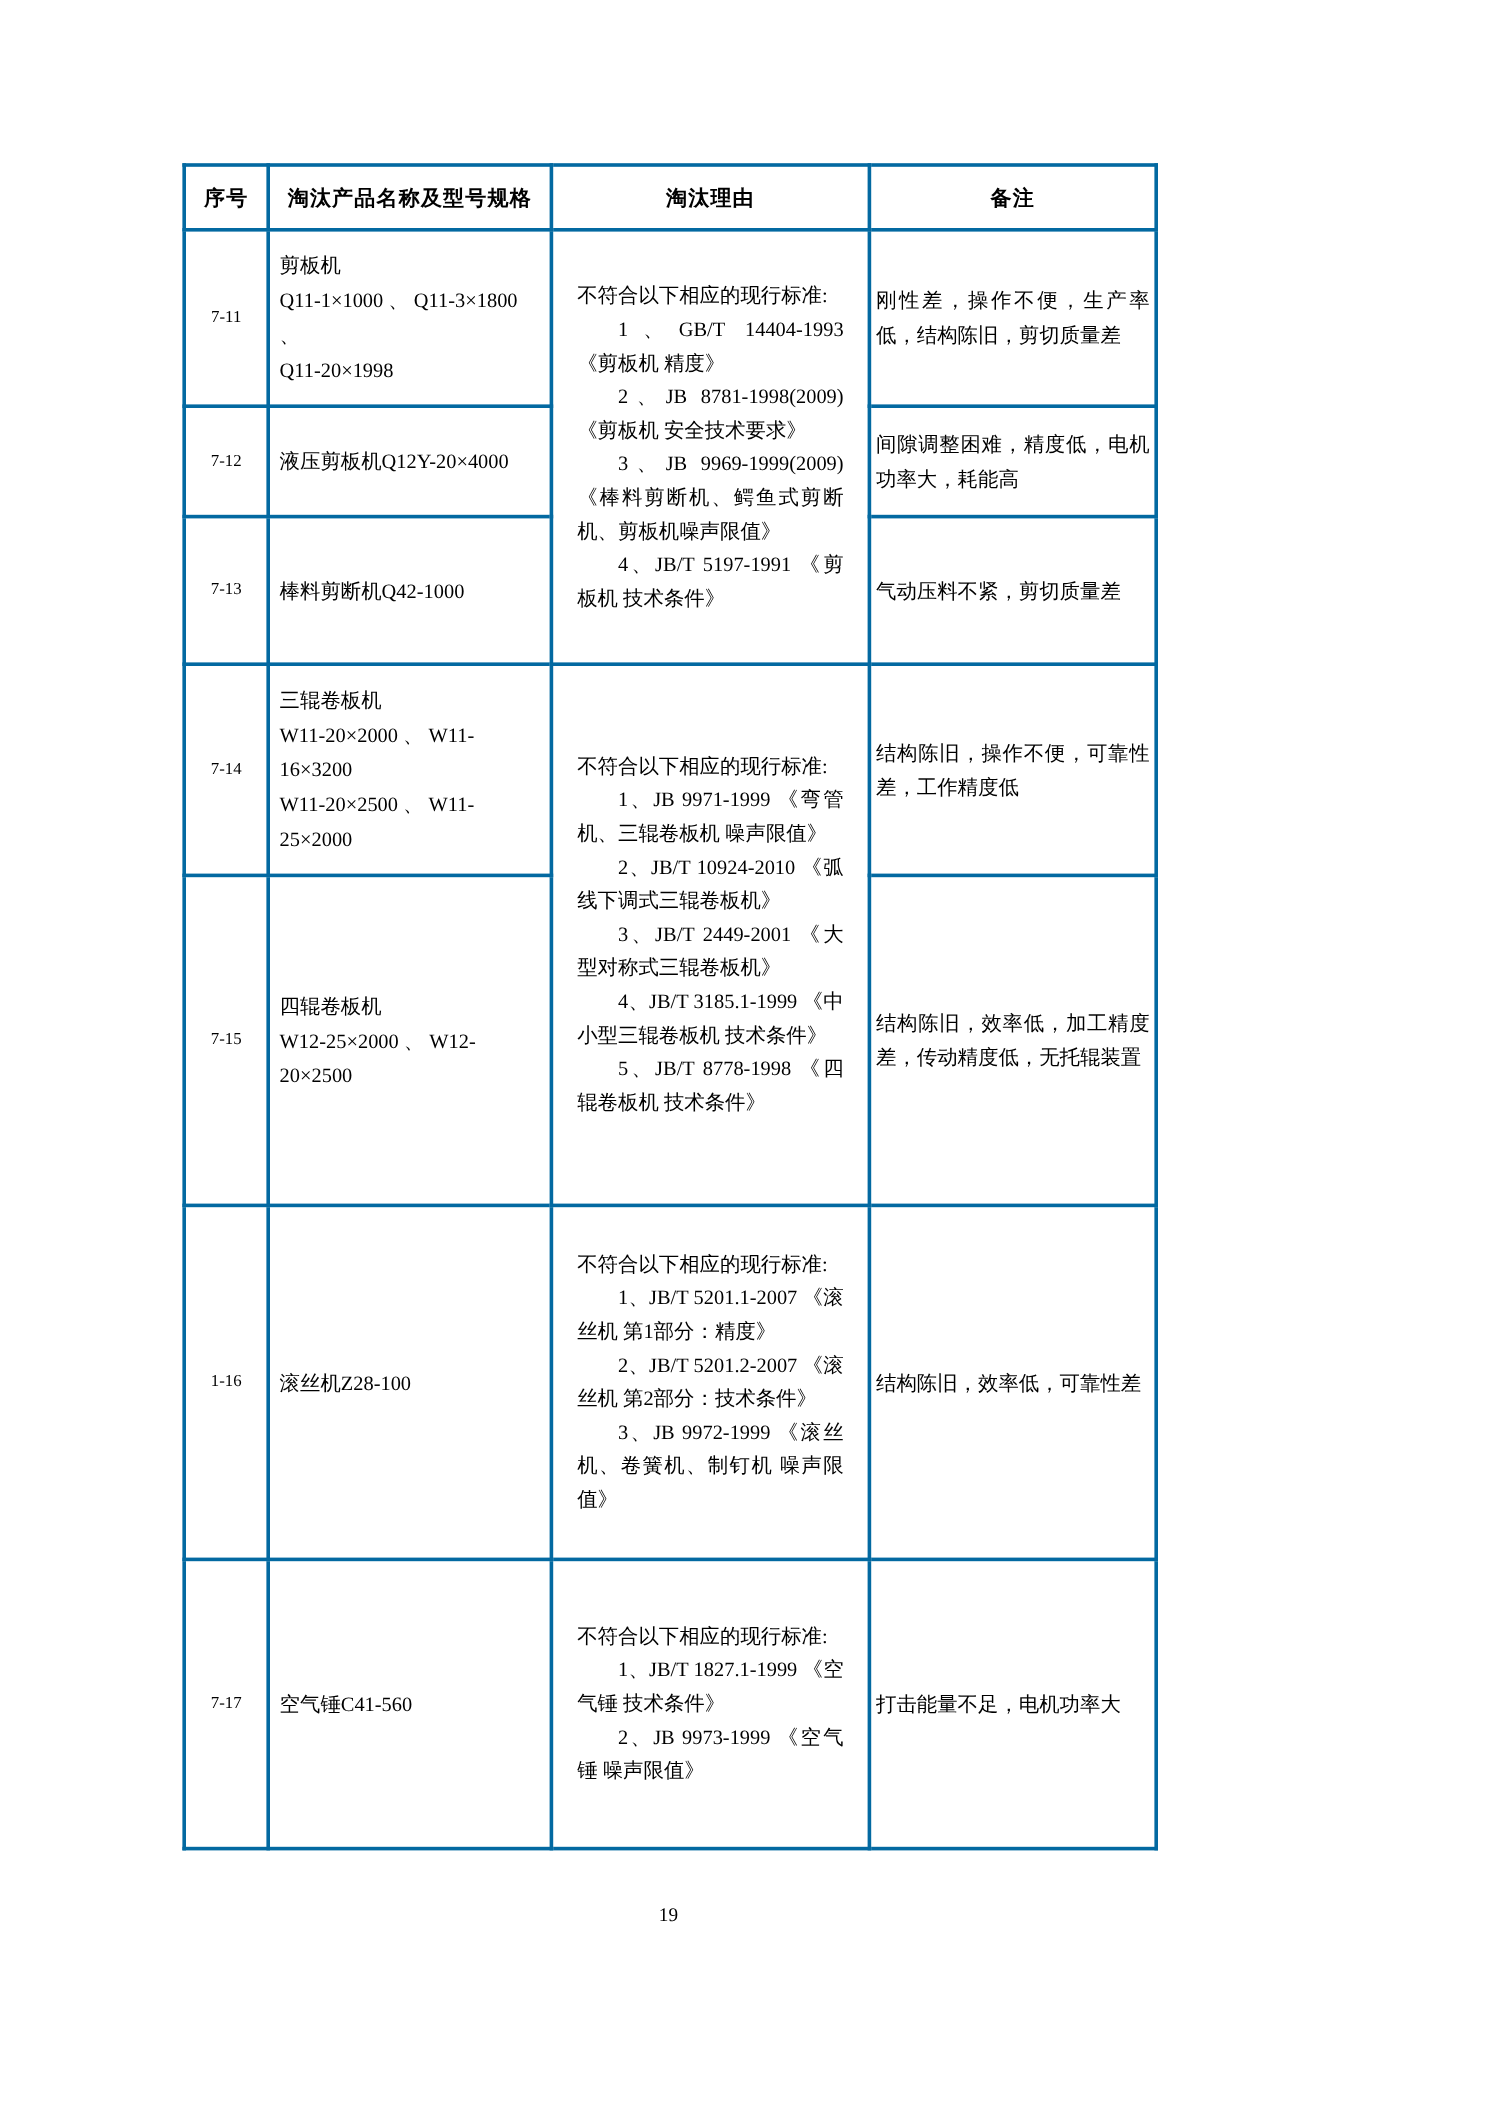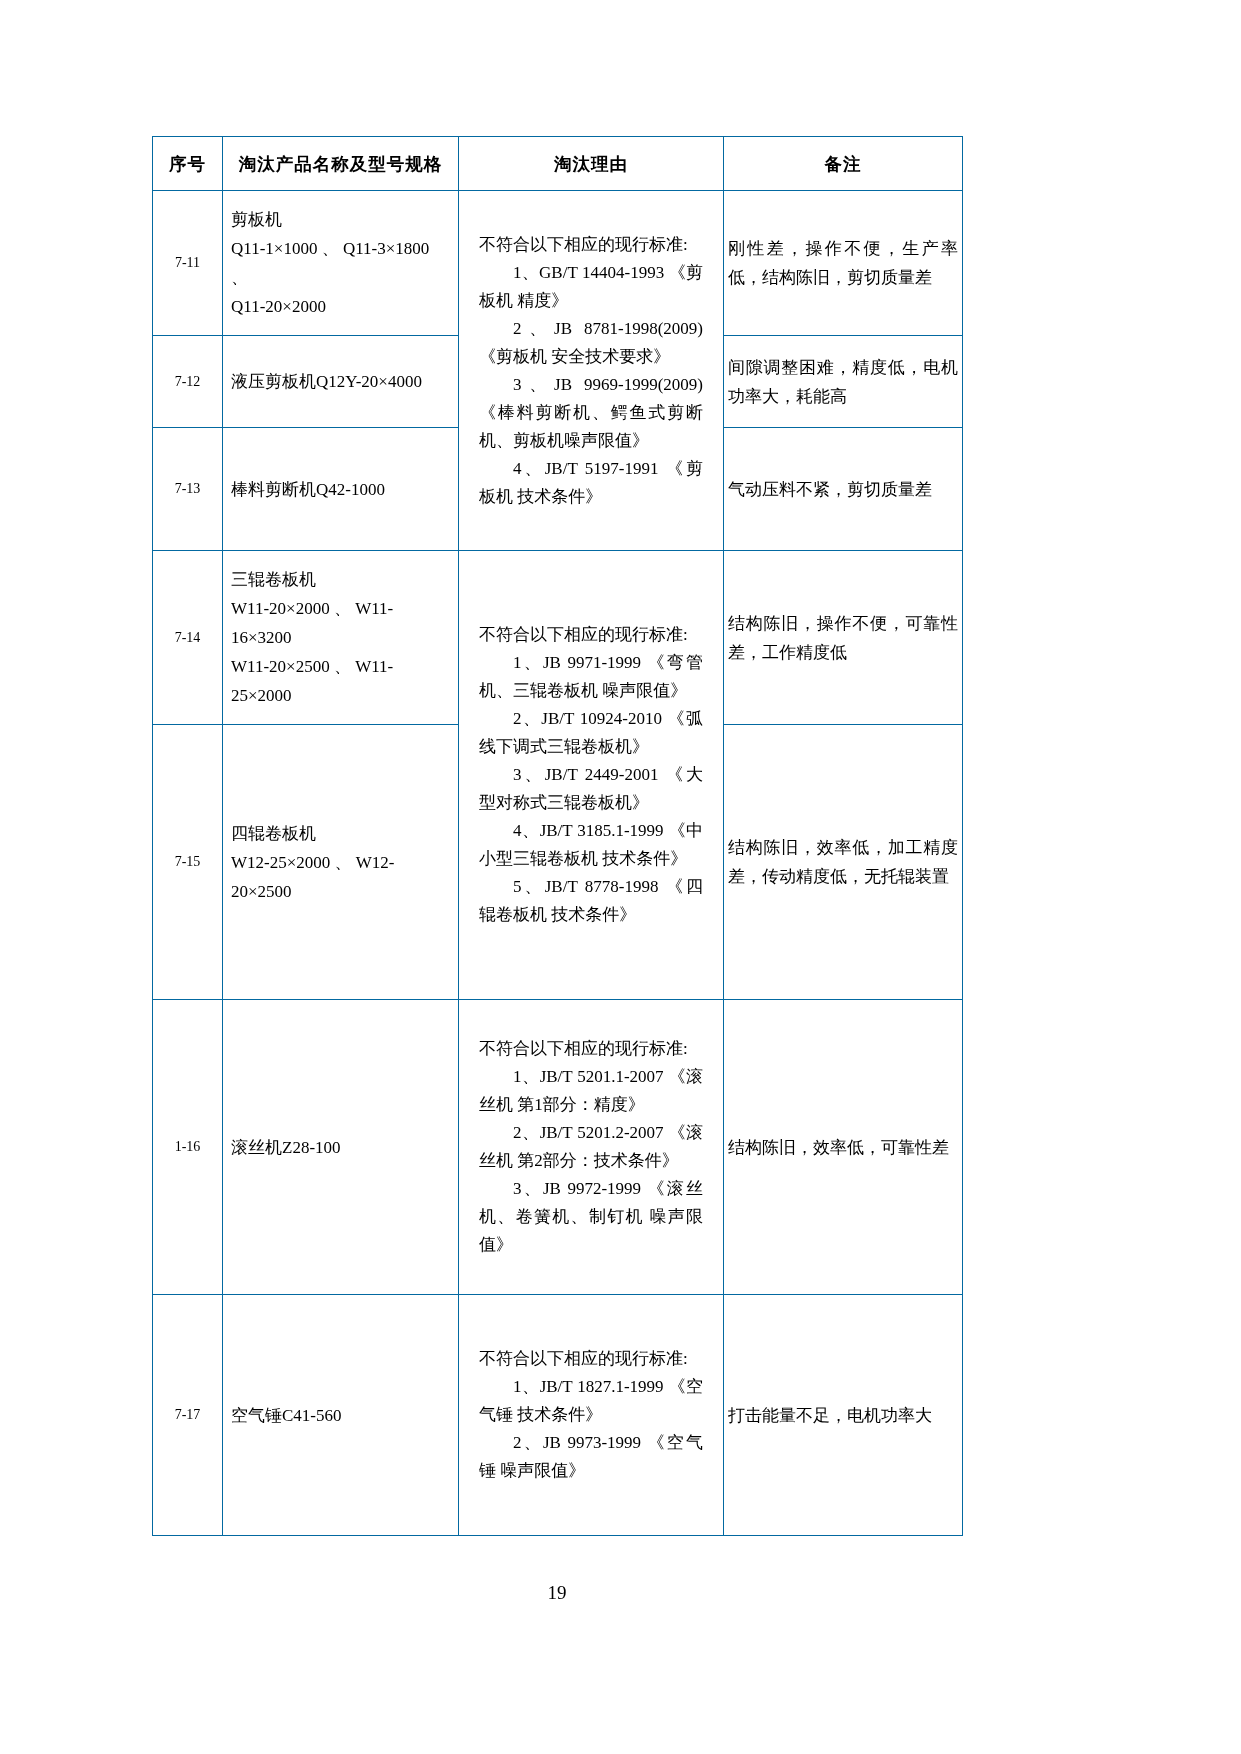--- a/index.html
+++ b/index.html
@@ -17,21 +17,21 @@
       top: 136px;
       width: 810px;
     }
     table.doc-table {
       border-collapse: collapse;
       table-layout: fixed;
       width: 810px;
       font-size: 17px;
     }
     th, td {
-      border: 1px solid #0369a1;
+      border: 3px solid #0369a1;
       vertical-align: middle;
       overflow: hidden;
     }
     thead th {
       font-weight: bold;
       text-align: center;
       height: 54px;
       font-size: 17.5px;
       letter-spacing: 1px;
     }
@@ -59,21 +59,21 @@
     tr.h-r11 { height: 100px; }
     tr.h-r12 { height: 92px; font-family: Liberation Serif, serif; }
     tr.h-r13 { height: 123px; }
     tr.h-r14 { height: 120px; }
     tr.h-r15 { height: 275px; }
     tr.h-r16 { height: 295px; }
     tr.h-r17 { height: 241px; }
     .page-number {
       text-align: center;
       margin-top: 46px;
-      font-size: 19px;
+      font-size: 16px;
     }
   </style>
 </head>
 <body>
 
 <div class="content">
   <table class="doc-table">
     <colgroup>
       <col style="width:70px">
       <col style="width:236px">
@@ -88,21 +88,21 @@
         <th>备注</th>
       </tr>
     </thead>
     <tbody>
 
       <tr class="h-r11">
         <td class="c-serial">7-11</td>
         <td class="c-product">
           <div>剪板机</div>
           <div>Q11-1×1000 、 Q11-3×1800 、</div>
-          <div>Q11-20×2000</div>
+          <div>Q11-20×1998</div>
         </td>
         <td class="c-reason" rowspan="3">
           <p class="rp">不符合以下相应的现行标准:</p>
           <p class="rp indent">1、GB/T 14404-1993 《剪板机 精度》</p>
           <p class="rp indent">2、JB 8781-1998(2009) 《剪板机 安全技术要求》</p>
           <p class="rp indent">3、JB 9969-1999(2009) 《棒料剪断机、鳄鱼式剪断机、剪板机噪声限值》</p>
           <p class="rp indent">4、JB/T 5197-1991 《剪板机 技术条件》</p>
         </td>
         <td class="c-remark">刚性差，操作不便，生产率低，结构陈旧，剪切质量差</td>
       </tr>

